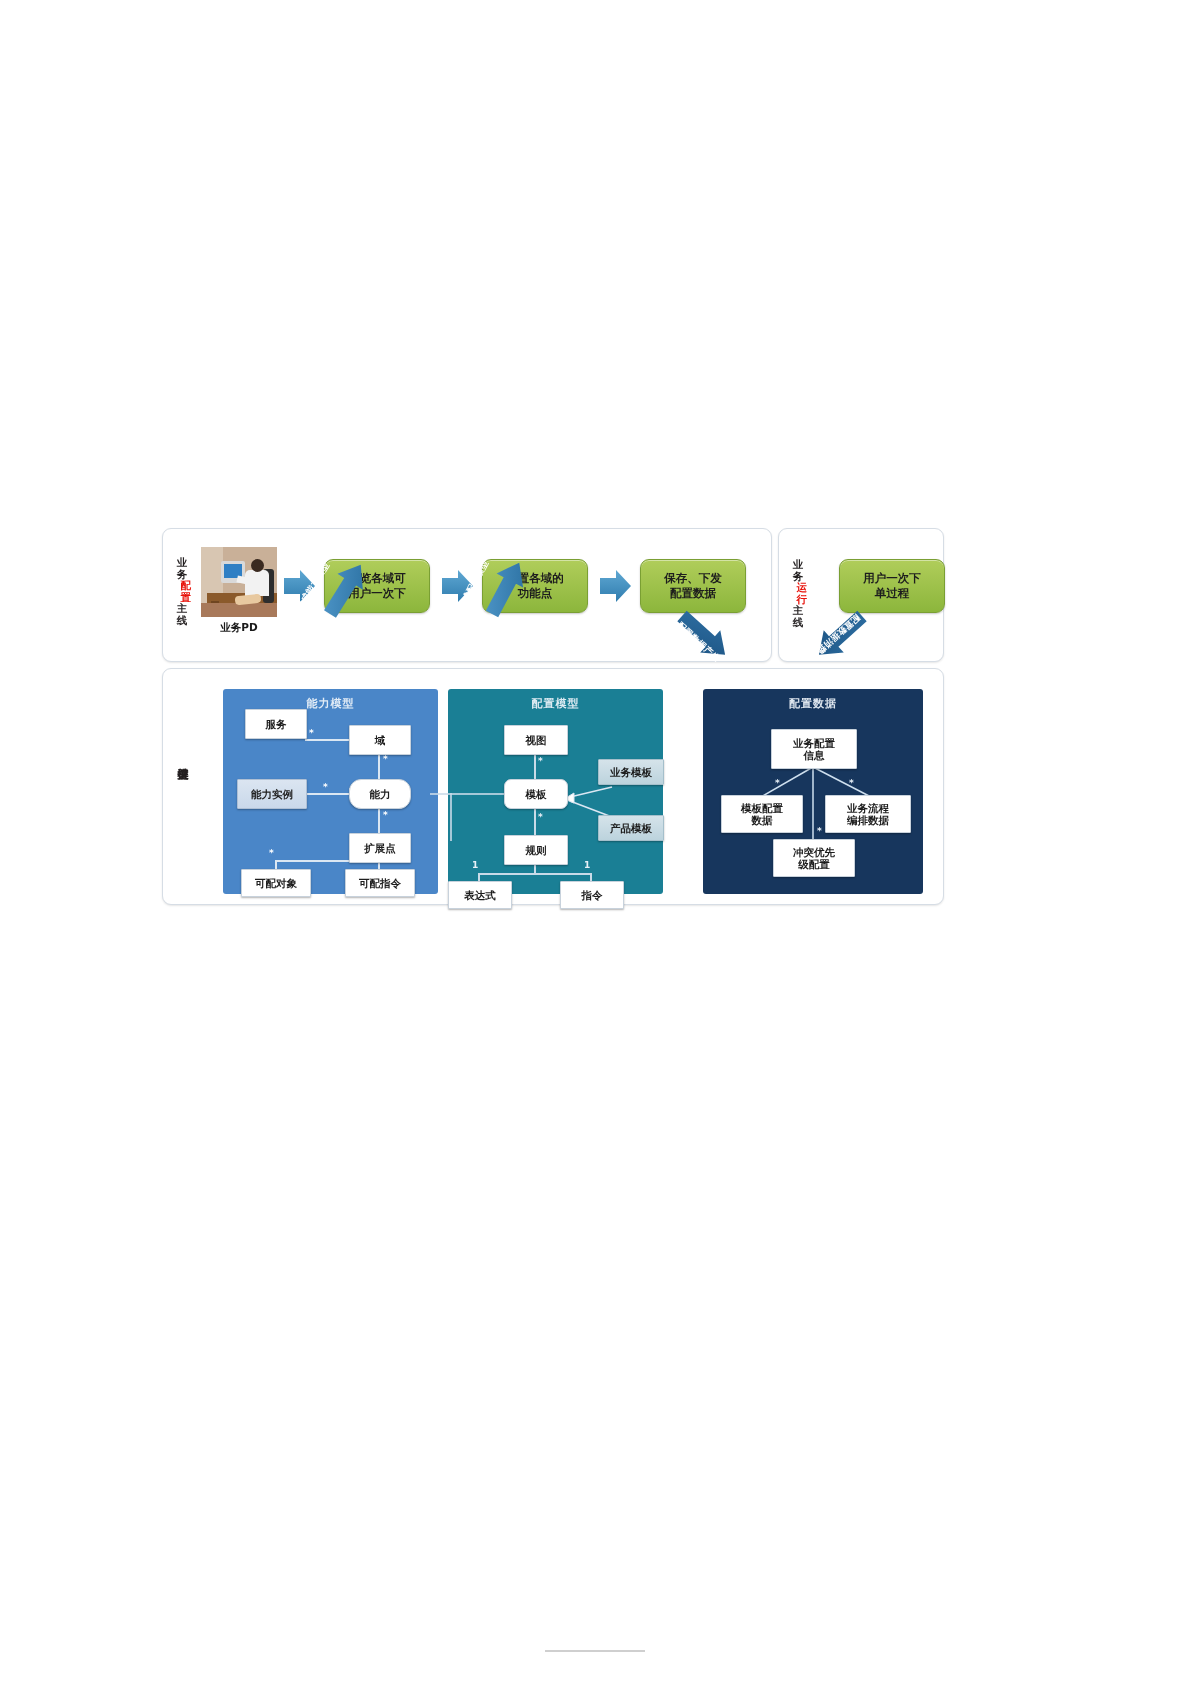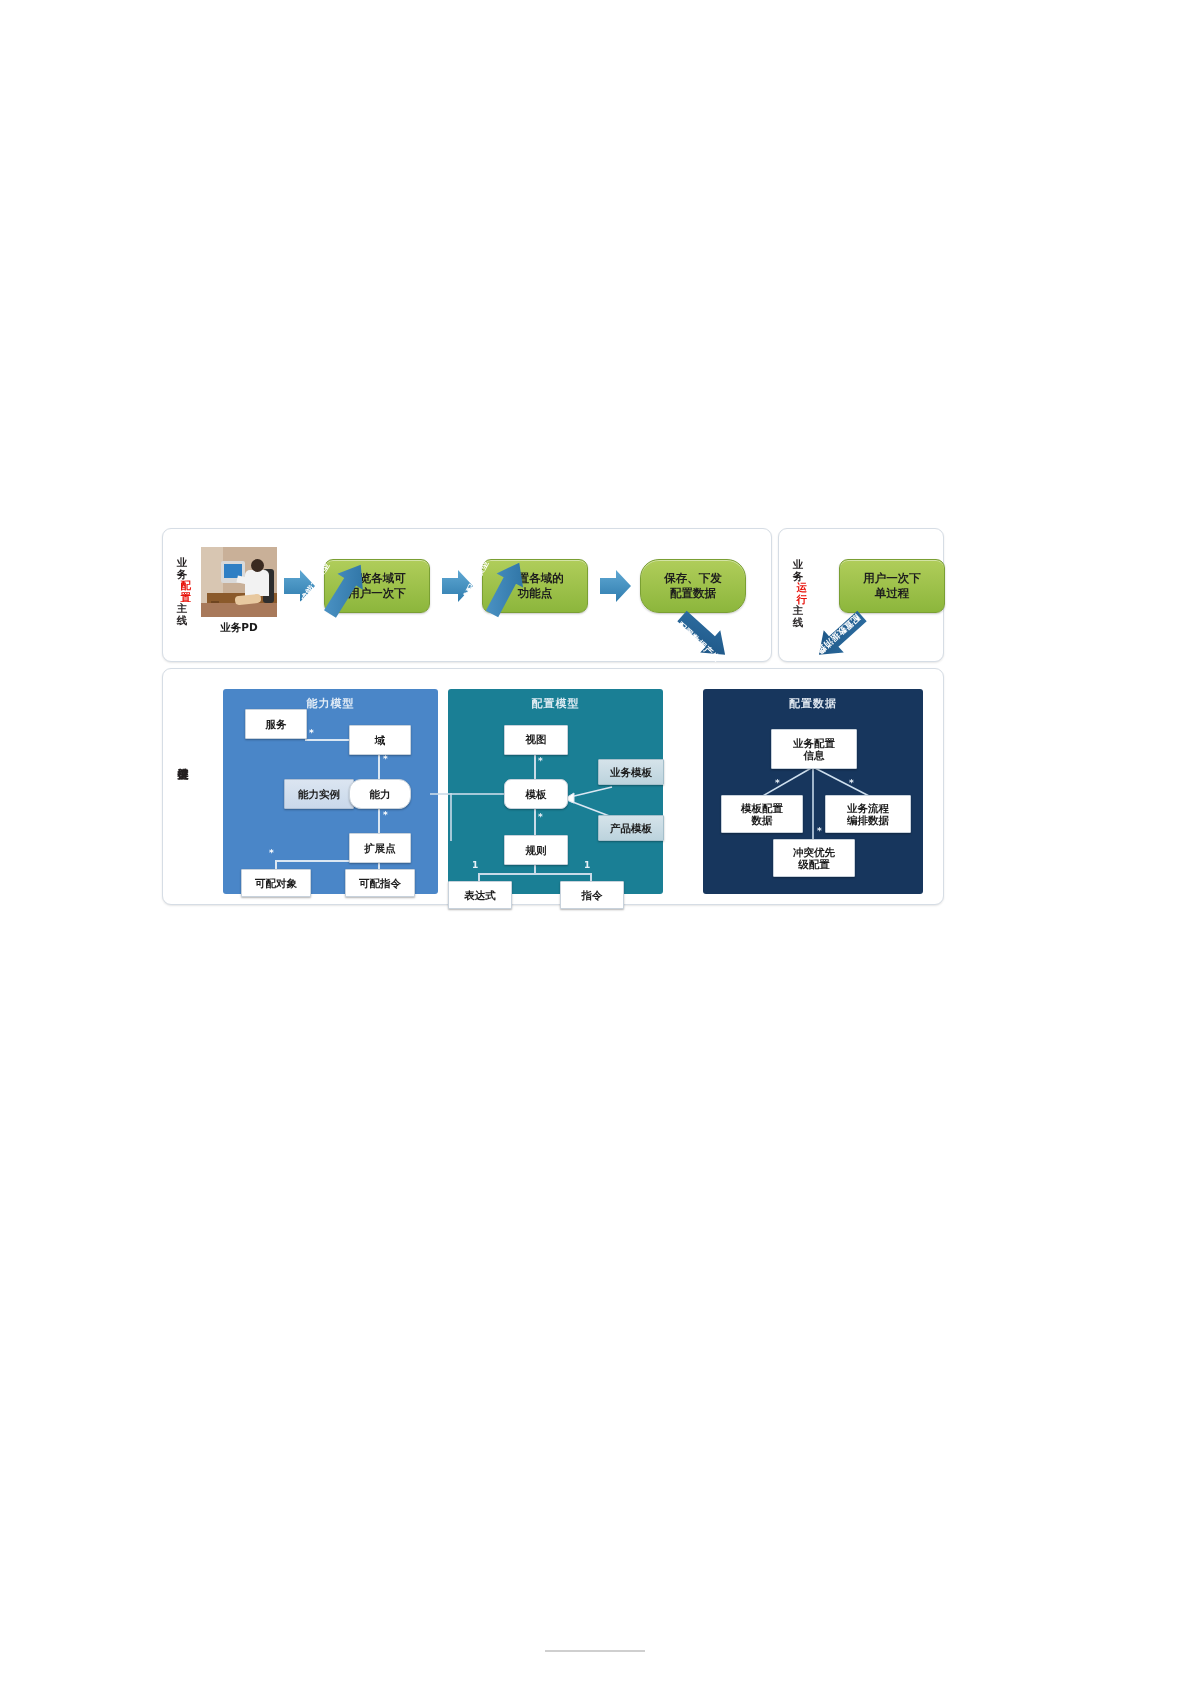--- a/index.html
+++ b/index.html
@@ -65,21 +65,21 @@
     position:absolute;border-radius:9px;
     background:linear-gradient(180deg,#a6c martin 0%,#8fba40 100%);
     background:linear-gradient(180deg,#b0cd5a 0%,#8cb63c 100%);
     border:1px solid #7a9f33;
     box-shadow:inset 0 1px 0 rgba(255,255,255,.45),0 1px 2px rgba(0,0,0,.22);
     color:#1d1d1d;font-size:11.5px;font-weight:bold;line-height:15px;
     display:flex;align-items:center;justify-content:center;text-align:center;
   }
   #g1{left:161px;top:30px;width:104px;height:52px;}
   #g2{left:319px;top:30px;width:104px;height:52px;}
-  #g3{left:477px;top:30px;width:104px;height:52px;border-radius:19px;}
+  #g3{left:477px;top:30px;width:104px;height:52px;}
   #g4{left:60px;top:30px;width:104px;height:52px;}
 
   
   .harrow{position:absolute;width:32px;height:34px;}
   .harrow svg{display:block;}
   #a1{left:121px;top:40px;}
   #a2{left:279px;top:40px;}
   #a3{left:437px;top:40px;}
 
   
@@ -99,21 +99,21 @@
     color:#eef4fa;font-size:11px;font-weight:bold;letter-spacing:1px;opacity:.92;
   }
 
   
   .ebox{
     position:absolute;background:#ffffff;border:1px solid #c8d2dc;border-radius:1px;
     box-shadow:0 1px 2px rgba(0,0,0,.30);
     display:flex;align-items:center;justify-content:center;text-align:center;
     color:#1d1d1d;font-size:10.5px;font-weight:bold;line-height:12px;
   }
-  .ebox.shade{background:linear-gradient(180deg,#dbe5f1,#c9d8ea);border-color:#aebfd4;margin-left:47px;}
+  .ebox.shade{background:linear-gradient(180deg,#dbe5f1,#c9d8ea);border-color:#aebfd4;}
   .ebox.shade2{background:linear-gradient(180deg,#d5e3ea,#bcd3dd);border-color:#a4bfcb;text-align:right;}
 
   
   .conn{position:absolute;background:#dbe7f3;}
   .conn.h{height:1.5px;}
   .conn.v{width:1.5px;}
   .conn.dark{background:#c9dbe8;}
   .mult{
     position:absolute;color:#ffffff;font-size:9px;font-weight:bold;line-height:9px;
   }
@@ -304,21 +304,21 @@
           <path d="M52,6 L10,16" stroke="#dbe7f3" stroke-width="1.5" fill="none"></path>
           <path d="M52,36 L10,20" stroke="#dbe7f3" stroke-width="1.5" fill="none"></path>
           <path d="M14,12 L4,18 L14,22 Z" fill="#ffffff" stroke="#dbe7f3"></path>
         </svg>
 
         <div class="mult dk" style="left:90px;top:68px;">*</div>
         <div class="mult dk" style="left:90px;top:124px;">*</div>
         <div class="mult dk" style="left:24px;top:172px;">1</div>
         <div class="mult dk" style="left:136px;top:172px;">1</div>
 
-        <div class="ebox" style="left:56px;top:36px;width:62px;height:28px;font-family:Liberation Mono, monospace;">视图</div>
+        <div class="ebox" style="left:56px;top:36px;width:62px;height:28px;">视图</div>
         <div class="ebox" style="left:56px;top:90px;width:62px;height:28px;border-radius:7px;">模板</div>
         <div class="ebox shade2" style="left:150px;top:70px;width:64px;height:24px;">业务模板</div>
         <div class="ebox shade2" style="left:150px;top:126px;width:64px;height:24px;">产品模板</div>
         <div class="ebox" style="left:56px;top:146px;width:62px;height:28px;">规则</div>
         <div class="ebox" style="left:0px;top:192px;width:62px;height:26px;">表达式</div>
         <div class="ebox" style="left:112px;top:192px;width:62px;height:26px;">指令</div>
       </div>
 
       <div class="panel" id="p-configdata">
         <div class="panel-title">配置数据</div>

